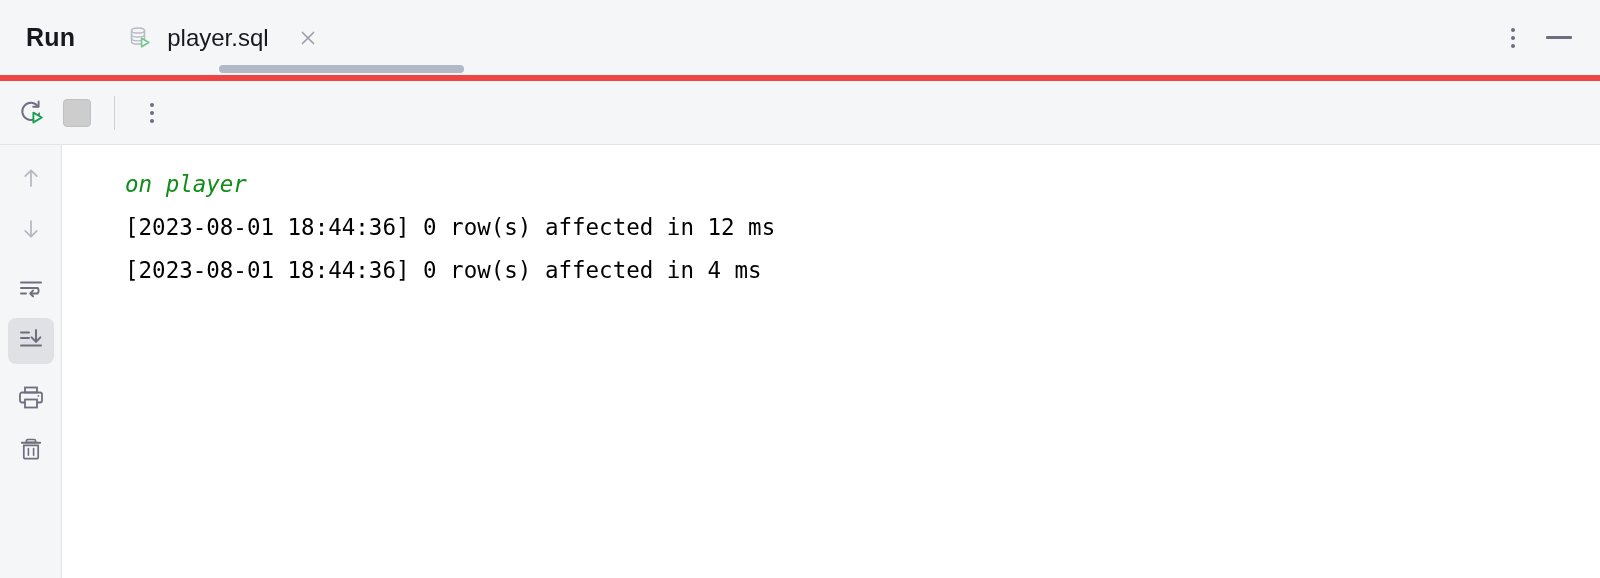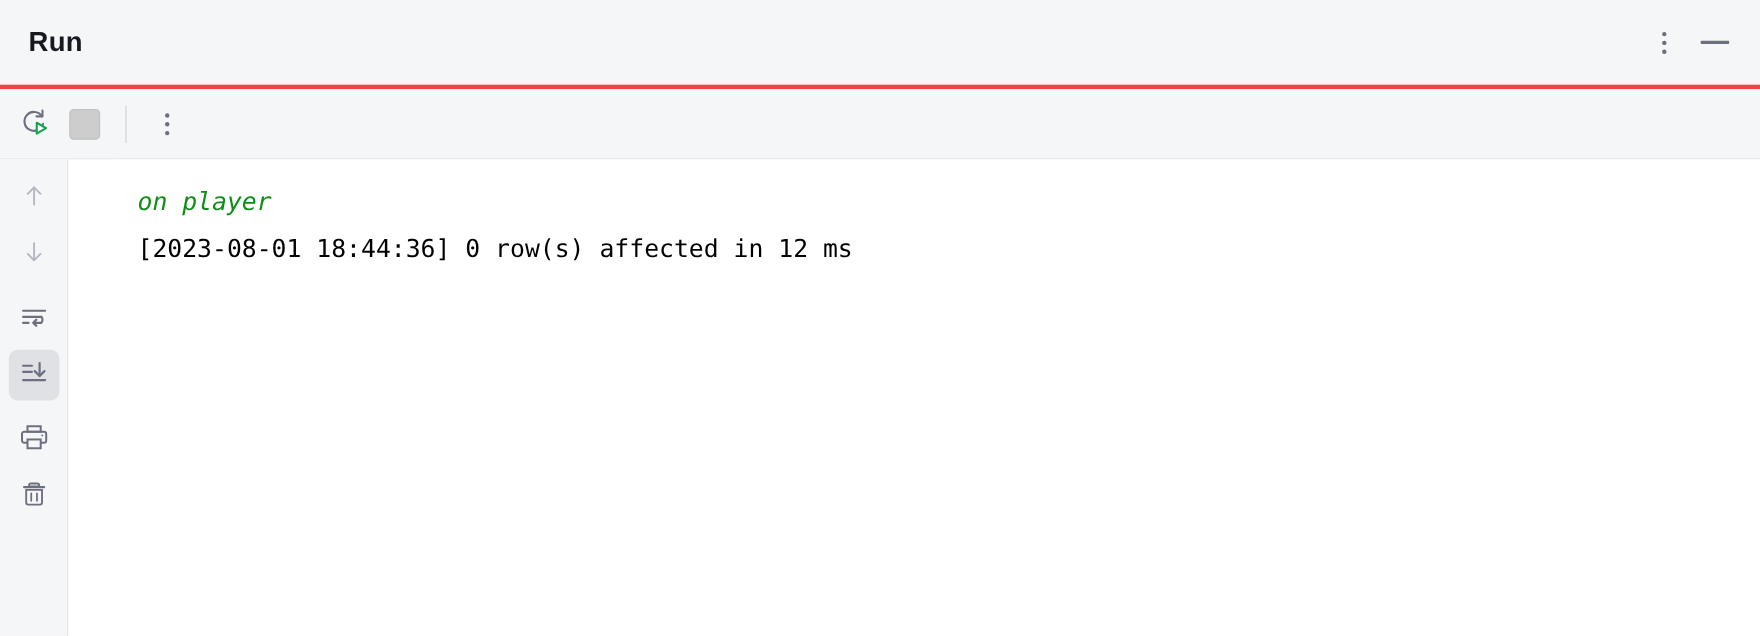--- a/index.html
+++ b/index.html
@@ -26,21 +26,21 @@
   }
 
   
   .titlebar {
     height: 81px;
     min-height: 81px;
     background: #f5f6f8;
     display: flex;
     align-items: center;
     position: relative;
-    border-bottom: 4px solid #ef4444;
+    border-bottom: 6px solid #ef4444;
     box-sizing: border-box;
   }
   .run-label {
     font-size: 25px;
     font-weight: bold;
     color: #16191f;
     margin-left: 26px;
     letter-spacing: 0.2px;
     line-height: 1;
   }
@@ -215,20 +215,38 @@
   }
 </style>
 </head>
 <body>
 
 <div class="window">
 
   <div class="titlebar">
     <div class="run-label">Run</div>
 
+    <div class="tab">
+      <span class="tab-icon">
+        <svg width="26" height="26" viewBox="0 0 26 26" fill="none">
+          <ellipse cx="11" cy="5.5" rx="6.5" ry="2.6" stroke="#b9bcc4" stroke-width="1.5"></ellipse>
+          <path d="M4.5 5.5v11c0 1.44 2.91 2.6 6.5 2.6s6.5-1.16 6.5-2.6v-11" stroke="#b9bcc4" stroke-width="1.5" fill="none"></path>
+          <path d="M4.5 9.4c0 1.44 2.91 2.6 6.5 2.6s6.5-1.16 6.5-2.6" stroke="#b9bcc4" stroke-width="1.3" fill="none"></path>
+          <path d="M4.5 13.2c0 1.44 2.91 2.6 6.5 2.6s6.5-1.16 6.5-2.6" stroke="#b9bcc4" stroke-width="1.3" fill="none"></path>
+          <path d="M14.6 13.2l7.2 4.3-7.2 4.3z" stroke="#71c78e" stroke-width="1.6" fill="#ffffff" stroke-linejoin="round"></path>
+        </svg>
+      </span>
+      <span class="tab-title">player.sql</span>
+      <span class="tab-close">
+        <svg width="20" height="20" viewBox="0 0 20 20">
+          <path d="M4.5 4.5 L15.5 15.5 M15.5 4.5 L4.5 15.5" stroke="#9aa0ae" stroke-width="1.7" stroke-linecap="round"></path>
+        </svg>
+      </span>
+      <span class="tab-underline"></span>
+    </div>
 
     <div class="titlebar-right">
       <span class="icon-btn">
         <span class="dots-v">
           <i></i>
             <i></i>
             <i></i>
         </span>
       </span>
       <span class="icon-btn">
@@ -331,16 +349,17 @@
             <path d="M7.8 11.3 h14.4 v11.6 a1.8 1.8 0 0 1 -1.8 1.8 h-10.8 a1.8 1.8 0 0 1 -1.8 -1.8 z" stroke="#6c707e" stroke-width="1.7" fill="none"></path>
             <path d="M12.4 14.5 V21.3 M17.6 14.5 V21.3" stroke="#6c707e" stroke-width="1.6" stroke-linecap="round"></path>
           </svg>
         </span>
       </span>
     </div>
 
     <div class="console" id="console-output">
         <div class="line sql">on player</div>
         <div class="line">[2023-08-01 18:44:36] 0 row(s) affected in 12 ms</div>
+        <div class="line">[2023-08-01 18:44:36] 0 row(s) affected in 4 ms</div>
       </div>
 
   </div>
 </div>
 
 </body></html>

